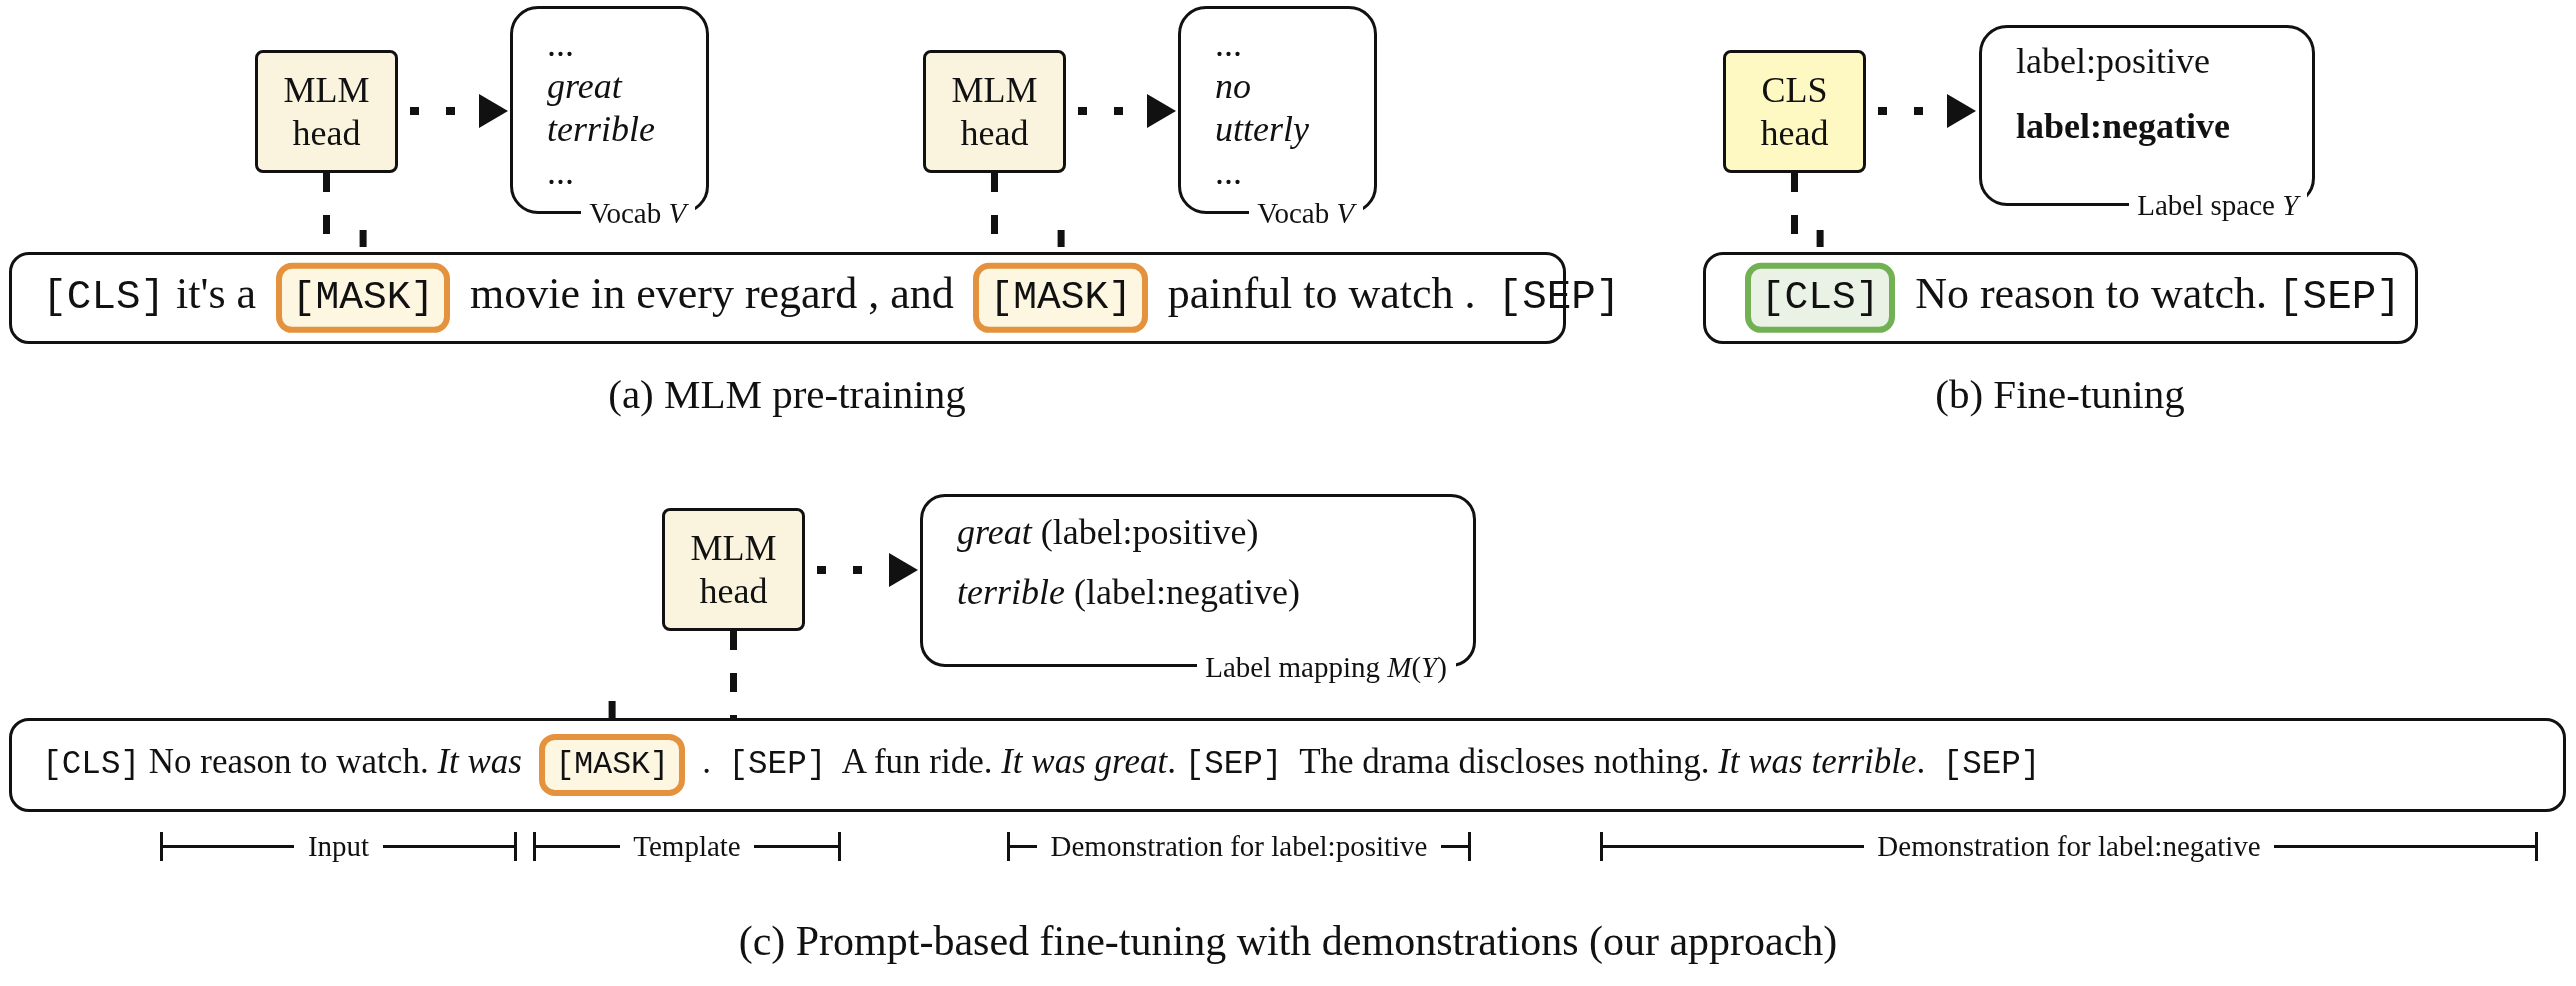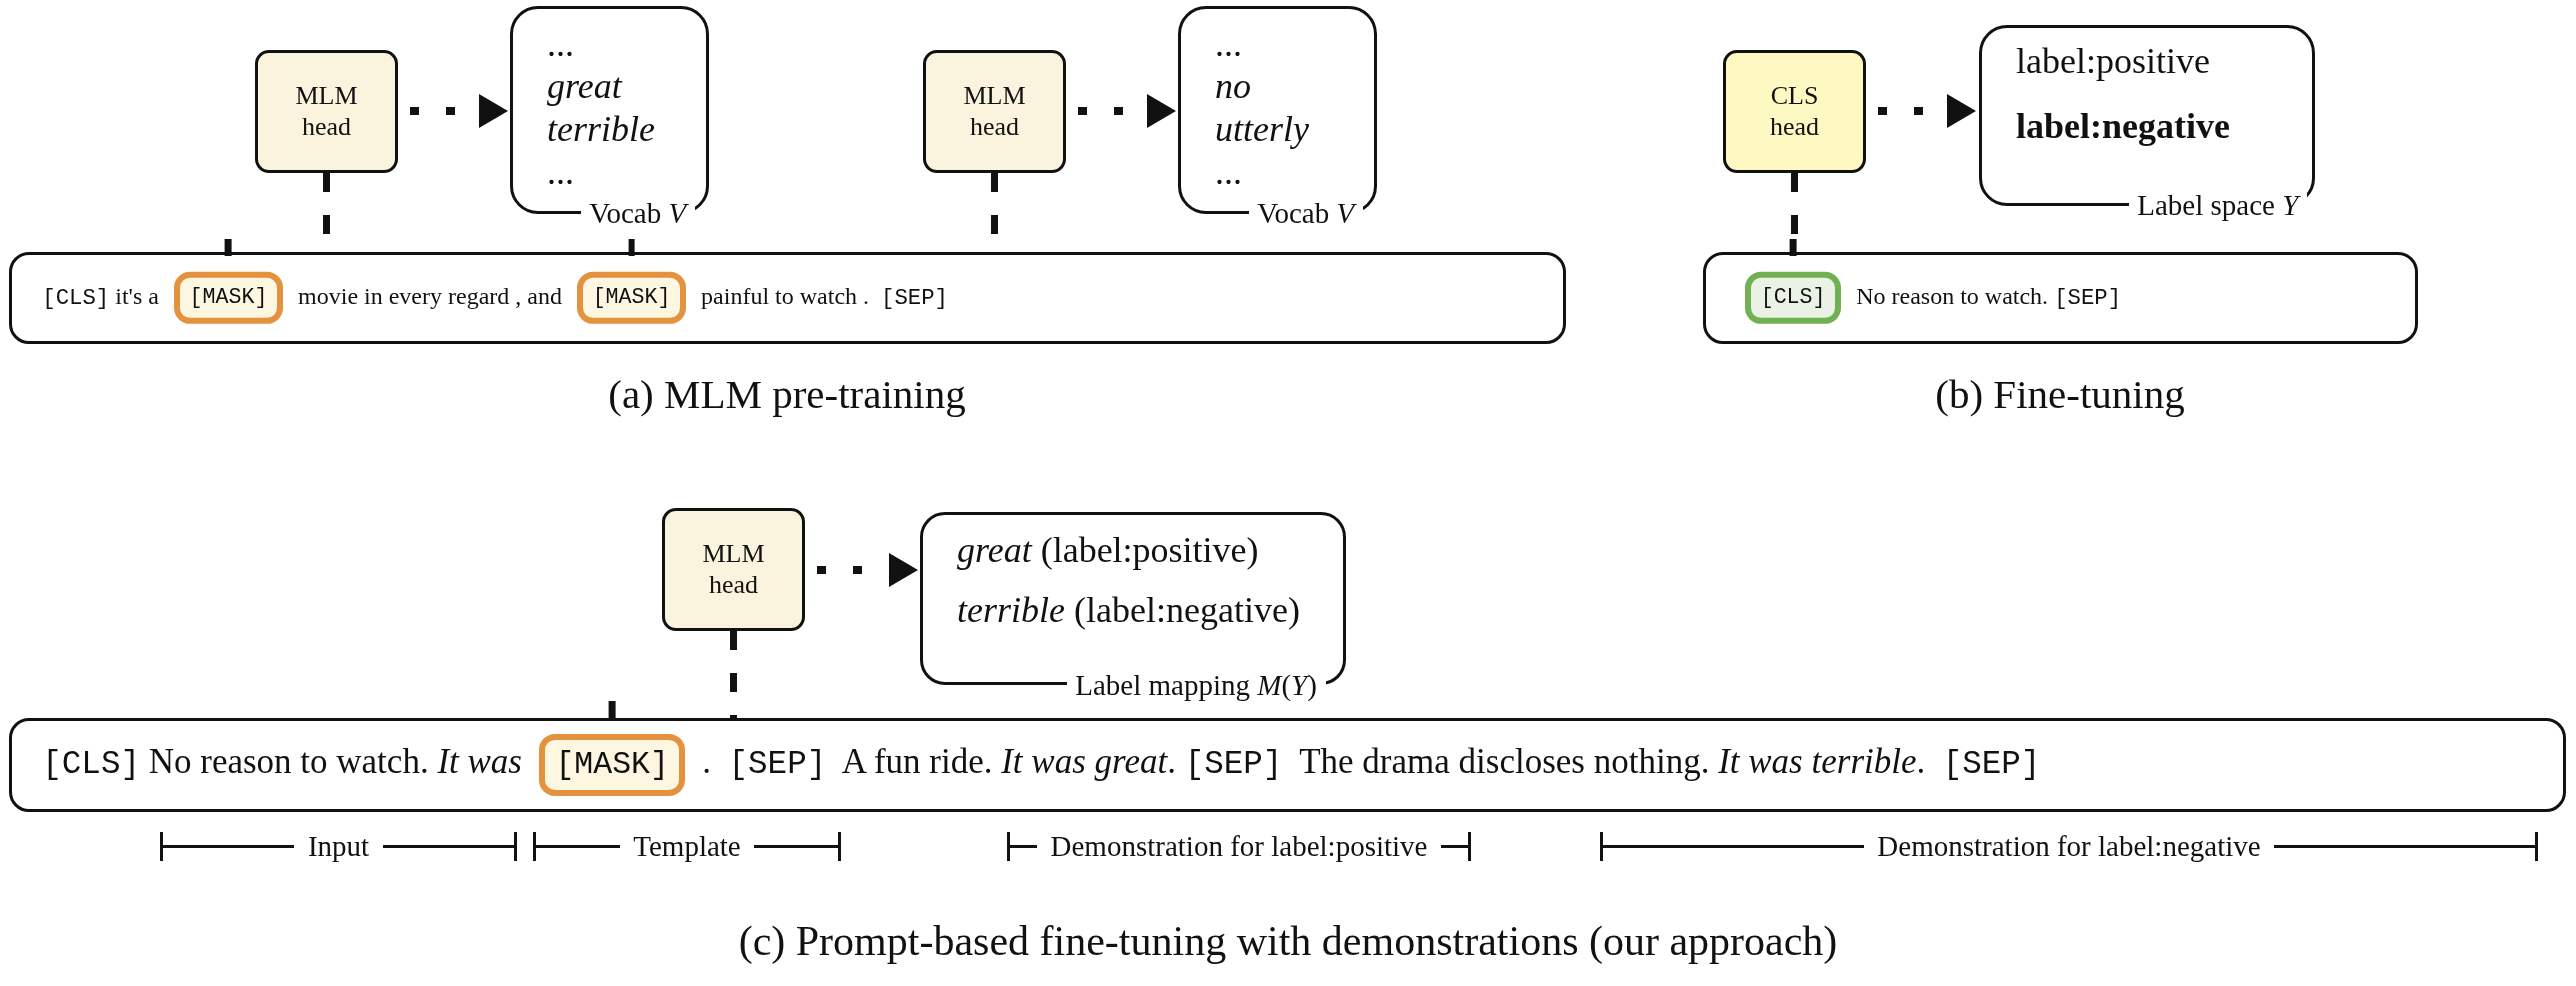--- a/index.html
+++ b/index.html
@@ -1,23 +1,23 @@
 <!DOCTYPE html>
 <html style="font-size:10px"><head>
 <meta charset="utf-8">
 <style>
   html,body{margin:0;padding:0;background:#ffffff;}
   #canvas{position:relative;width:2576px;height:986px;background:#ffffff;overflow:hidden;
           font-family:"Liberation Serif",serif;color:#111;}
 
   
   .round-box{position:absolute;background:#ffffff;border:3.1px solid #111;border-radius:28px;box-sizing:border-box;}
-  .head-box{position:absolute;border:3.1px solid #111;border-radius:14px;box-sizing:border-box;
+  .head-box{position:absolute;border:3.1px solid #111;border-radius:8px;box-sizing:border-box;
             display:flex;flex-direction:column;align-items:center;justify-content:center;
-            font-size:26px;line-height:1.18;text-align:center;z-index:3;}
+            font-size:36px;line-height:1.18;text-align:center;z-index:3;}
   .head-cream{background:#faf4df;}
   .head-green{background:#fef9c3;}
 
   
   .vdots{position:absolute;width:6.8px;z-index:1;
          background:repeating-linear-gradient(180deg,#111 0 18.6px,transparent 18.6px 42px);}
   .arrow{position:absolute;display:flex;align-items:center;z-index:2;}
   .arrow .aline{flex:1;height:7.5px;
          background:repeating-linear-gradient(90deg,#111 0 9.3px,transparent 9.3px 36px);}
   .arrow .ahead{width:0;height:0;border-left:29px solid #111;
@@ -25,21 +25,21 @@
 
   
   .vocab-inner{position:absolute;inset:0;display:flex;flex-direction:column;justify-content:space-between;
                padding:13.7px 12.4px 18.6px 34px;font-size:36px;box-sizing:border-box;}
   .rows-inner{position:absolute;inset:0;display:flex;flex-direction:column;justify-content:center;
               gap:22.4px;padding:0 18.6px 44px 34px;font-size:36px;box-sizing:border-box;}
   .corner-label{position:absolute;background:#ffffff;padding:0 8.7px;font-size:29px;white-space:pre;z-index:4;}
 
   
   .input-box{position:absolute;background:#ffffff;border:3.1px solid #111;border-radius:20px;box-sizing:border-box;z-index:2;}
-  .sentence{position:absolute;left:30px;top:50%;transform:translateY(-50%);white-space:pre;font-size:24px;}
+  .sentence{position:absolute;left:30px;top:50%;transform:translateY(-50%);white-space:pre;font-size:44px;}
   .sentence-c{font-size:35px;}
 
   
   .seg-plain{font-family:"Liberation Serif",serif;}
   .seg-bold{font-weight:bold;}
   .seg-italic{font-style:italic;}
   .seg-bolditalic{font-style:italic;font-weight:normal;}
   .seg-scriptit{font-style:italic;font-family:"Liberation Serif",serif;}
   .seg-mono{font-family:"Liberation Mono",monospace;font-size:0.93em;}
   .seg-mask,.seg-cls{position:relative;display:inline-block;vertical-align:middle;
@@ -144,21 +144,21 @@
   <div class="head-box head-cream" style="left:662px;top:508px;width:143px;height:123px;">
     <div>MLM</div>
     <div>head</div>
   </div>
 
   <div class="arrow" style="left:817px;top:553px;width:101px;height:34px;">
     <div class="aline"></div>
     <div class="ahead"></div>
   </div>
 
-  <div class="round-box" style="left:920px;top:512px;width:426px;height:173px;border-radius:25px;">
+  <div class="round-box" style="left:920px;top:494px;width:556px;height:173px;border-radius:25px;">
     <div class="rows-inner" style="gap:18.6px;padding-bottom:37px;">
       <div><span class="seg seg-italic">great</span><span class="seg seg-plain"> (label:positive)</span></div>
       <div><span class="seg seg-bolditalic">terrible</span><span class="seg seg-plain"> (label:negative)</span></div>
     </div>
     <div class="corner-label" style="right:17.4px;bottom:-20px;"><span class="seg seg-plain">Label mapping </span><span class="seg seg-scriptit">M</span><span class="seg seg-plain">(</span><span class="seg seg-scriptit">Y</span><span class="seg seg-plain">)</span></div>
   </div>
 
   <div class="input-box" style="left:9.3px;top:718px;width:2557px;height:94px;">
     <div class="sentence sentence-c"><span class="seg seg-mono">[CLS]</span><span class="seg seg-plain"> No reason to watch. </span><span class="seg seg-italic">It was </span><span class="seg seg-mask">[MASK]</span><span class="seg seg-plain"> .  </span><span class="seg seg-mono">[SEP]</span><span class="seg seg-plain">  A fun ride. </span><span class="seg seg-italic">It was </span><span class="seg seg-bolditalic">great</span><span class="seg seg-plain">. </span><span class="seg seg-mono">[SEP]</span><span class="seg seg-plain">  The drama discloses nothing. </span><span class="seg seg-italic">It was </span><span class="seg seg-bolditalic">terrible</span><span class="seg seg-plain">.  </span><span class="seg seg-mono">[SEP]</span></div>
   </div>

